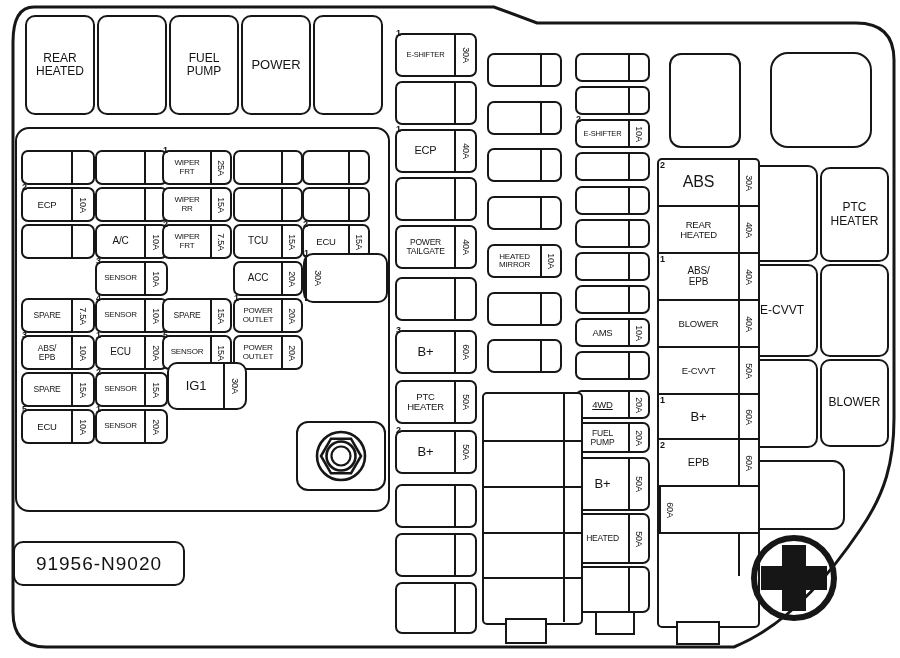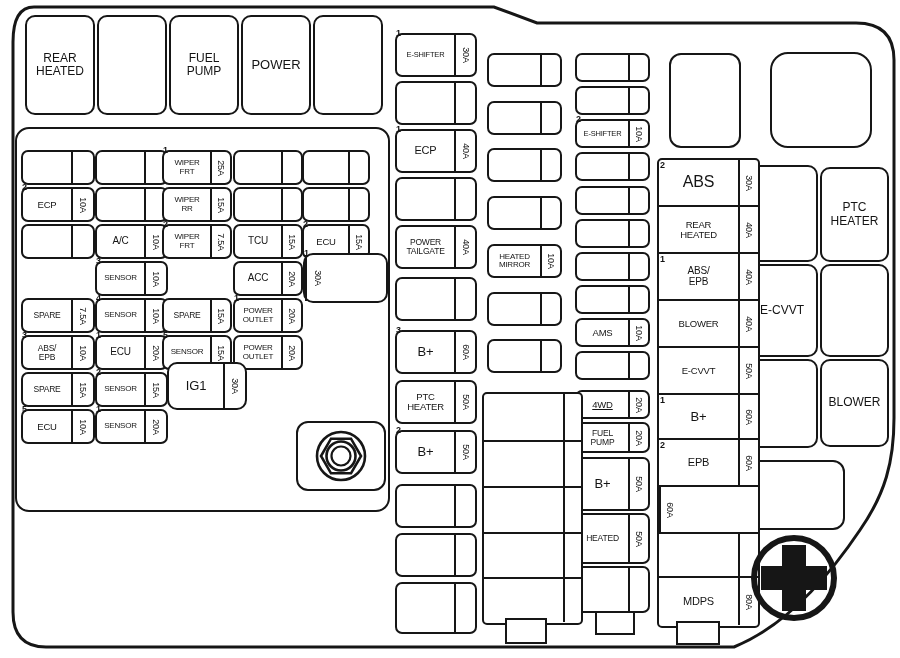--- a/index.html
+++ b/index.html
@@ -53,20 +53,21 @@
 
 <div class="stage" id="stage">
 
   <svg class="layer" width="900" height="658" viewBox="0 0 900 658">
     <path d="M 34 7 H 494 L 537 23 H 856 Q 894 23 894 60 V 418
              C 894 462 885 494 860 530
              C 829 576 786 626 734 647
              H 46 Q 13 647 13 612 V 42 Q 13 7 34 7 Z" fill="none" stroke="#161616" stroke-width="3"></path>
   </svg>
 
+  <div class="part-label">91956-N9020</div>
 
   <svg class="layer" width="900" height="658" viewBox="0 0 900 658" style="z-index:50">
     <g>
       <circle cx="341" cy="456" r="24" fill="none" stroke="#161616" stroke-width="2.6"></circle>
       <polygon points="361,456 351,473.3 331,473.3 321,456 331,438.7 351,438.7" fill="none" stroke="#161616" stroke-width="2.6"></polygon>
       <circle cx="341" cy="456" r="14.5" fill="none" stroke="#161616" stroke-width="2.6"></circle>
       <circle cx="341" cy="456" r="9.5" fill="none" stroke="#161616" stroke-width="2.2"></circle>
     </g>
     <g>
       <circle cx="794" cy="578" r="40" fill="none" stroke="#161616" stroke-width="6"></circle>
@@ -565,26 +566,20 @@
         <div class="amp" style="width: 20px;">
           <span>60A</span>
         </div>
       </div>
       <div class="brow" style="height: 44px;">
         <div class="lbl" style="font-size: 9.5px;"></div>
         <div class="amp" style="width: 20px;">
           <span></span>
         </div>
       </div>
-      <div class="brow" style="height: 49px;">
-        <div class="lbl" style="font-size: 11px;">MDPS</div>
-        <div class="amp" style="width: 20px;">
-          <span>80A</span>
-        </div>
-      </div>
     </div>
     <div class="block" style="left: 482px; top: 392px; width: 101px; height: 233px;">
       <div class="brow" style="height: 46px;">
         <div class="lbl" style="font-size: 9px;"></div>
         <div class="amp" style="width: 18px;">
           <span></span>
         </div>
       </div>
       <div class="brow" style="height: 46px;">
         <div class="lbl" style="font-size: 9px;"></div>

